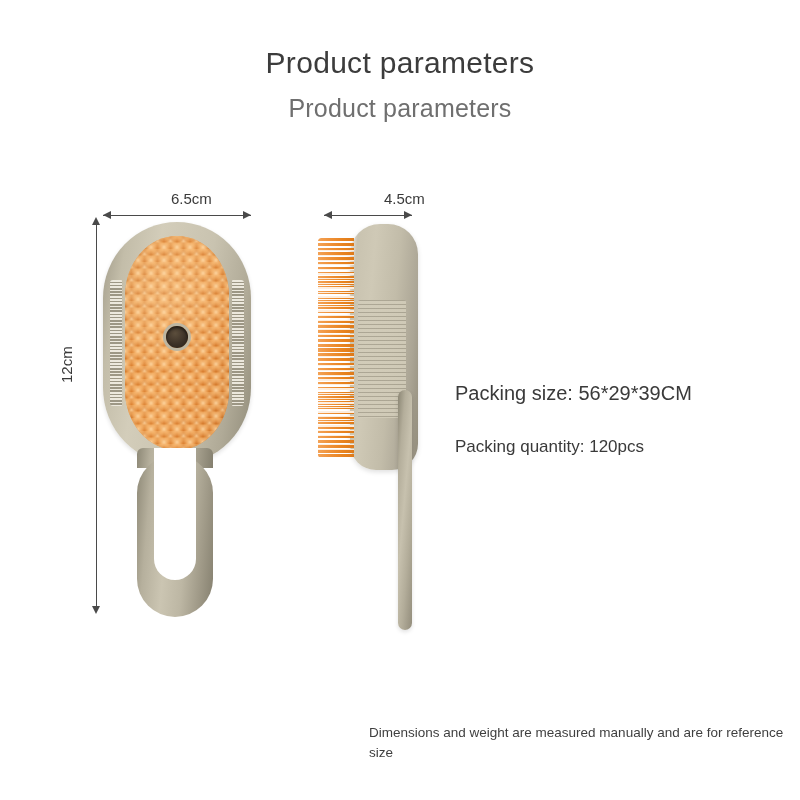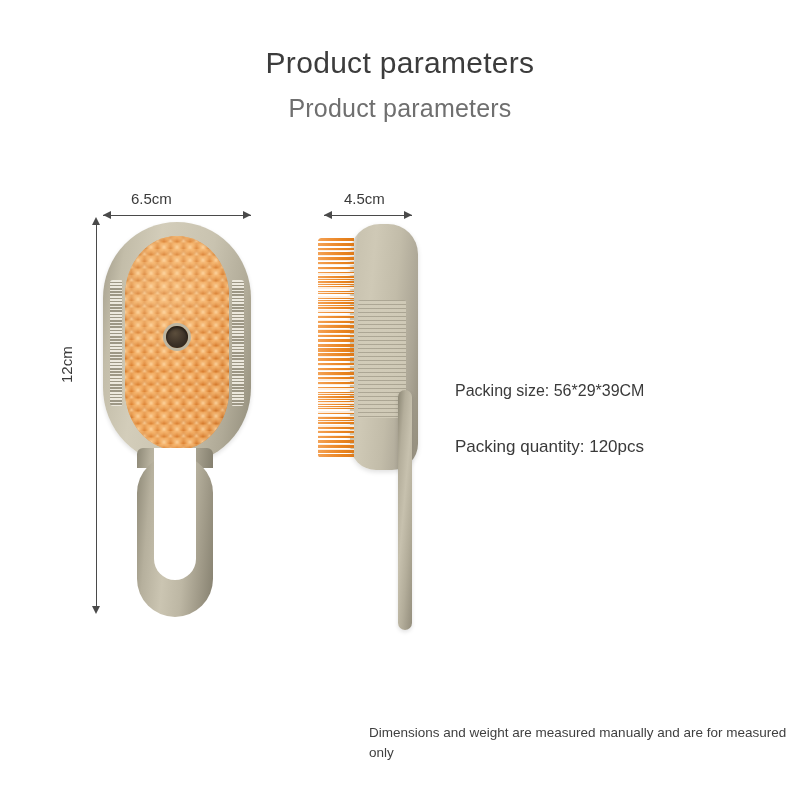--- a/index.html
+++ b/index.html
@@ -44,20 +44,21 @@
     letter-spacing: 0.2px;
     color: #6f6f6f;
   }
 
   
   .dim-label {
     position: absolute;
     font-size: 15px;
     color: #3a3a3a;
     white-space: nowrap;
+    margin-left: 40px;
   }
   .dim-width-label-front { left: 131px; top: 190px; }
   .dim-width-label-side  { left: 344px; top: 190px; text-align: right; }
 
   .dim-vert-label {
     position: absolute;
     left: 58px;
     top: 383px;
     font-size: 15px;
     color: #3a3a3a;
@@ -295,21 +296,21 @@
   }
 
   
   .spec {
     position: absolute;
     font-weight: 400;
     color: #3a3a3a;
     white-space: nowrap;
   }
   .spec-0 { left: 455px; top: 308px; font-size: 20px; }
-  .spec-1 { left: 455px; top: 382px; font-size: 16px; }
+  .spec-1 { left: 455px; top: 382px; font-size: 20px; }
   .spec-2 { left: 455px; top: 437px; font-size: 17px; }
 
   
   .footer-note {
     position: absolute;
     left: 369px;
     top: 723px;
     width: 425px;
     font-size: 13.5px;
     line-height: 1.45;
@@ -356,15 +357,15 @@
   <div class="side-view">
     <div class="side-body"></div>
     <div class="side-ridges"></div>
     <div class="bristles"></div>
     <div class="side-handle"></div>
   </div>
 
   <div class="spec spec-1">Packing size: 56*29*39CM</div>
   <div class="spec spec-2">Packing quantity: 120pcs</div>
 
-  <div class="footer-note">Dimensions and weight are measured manually and are for measured only</div>
+  <div class="footer-note">Dimensions and weight are measured manually and are for reference size</div>
 
 </div>
 
 </body></html>

